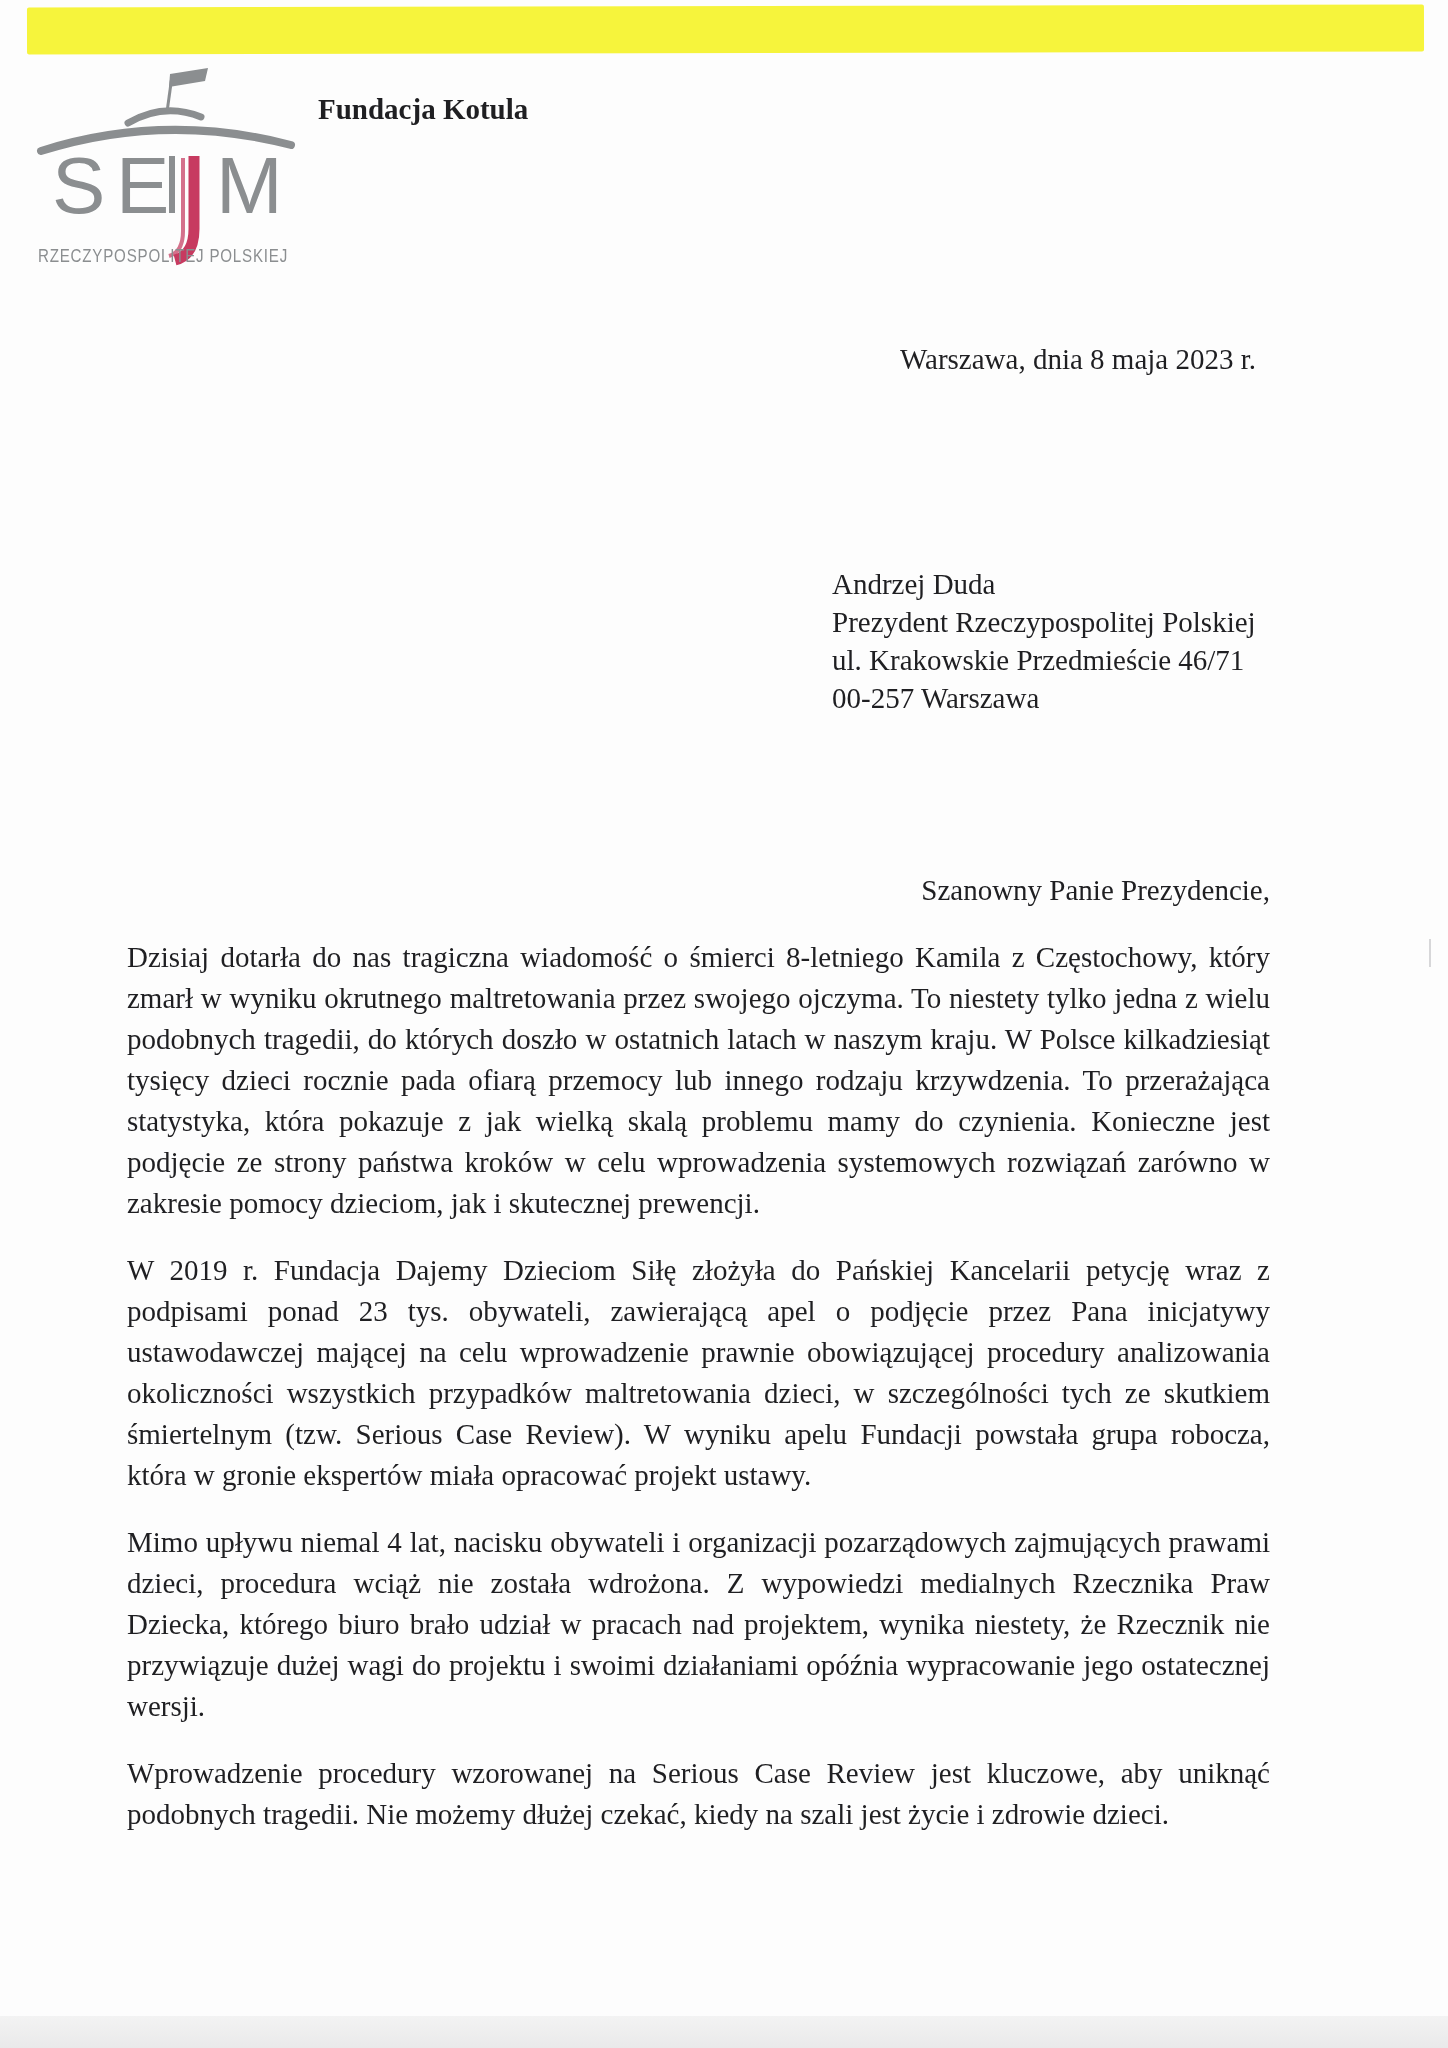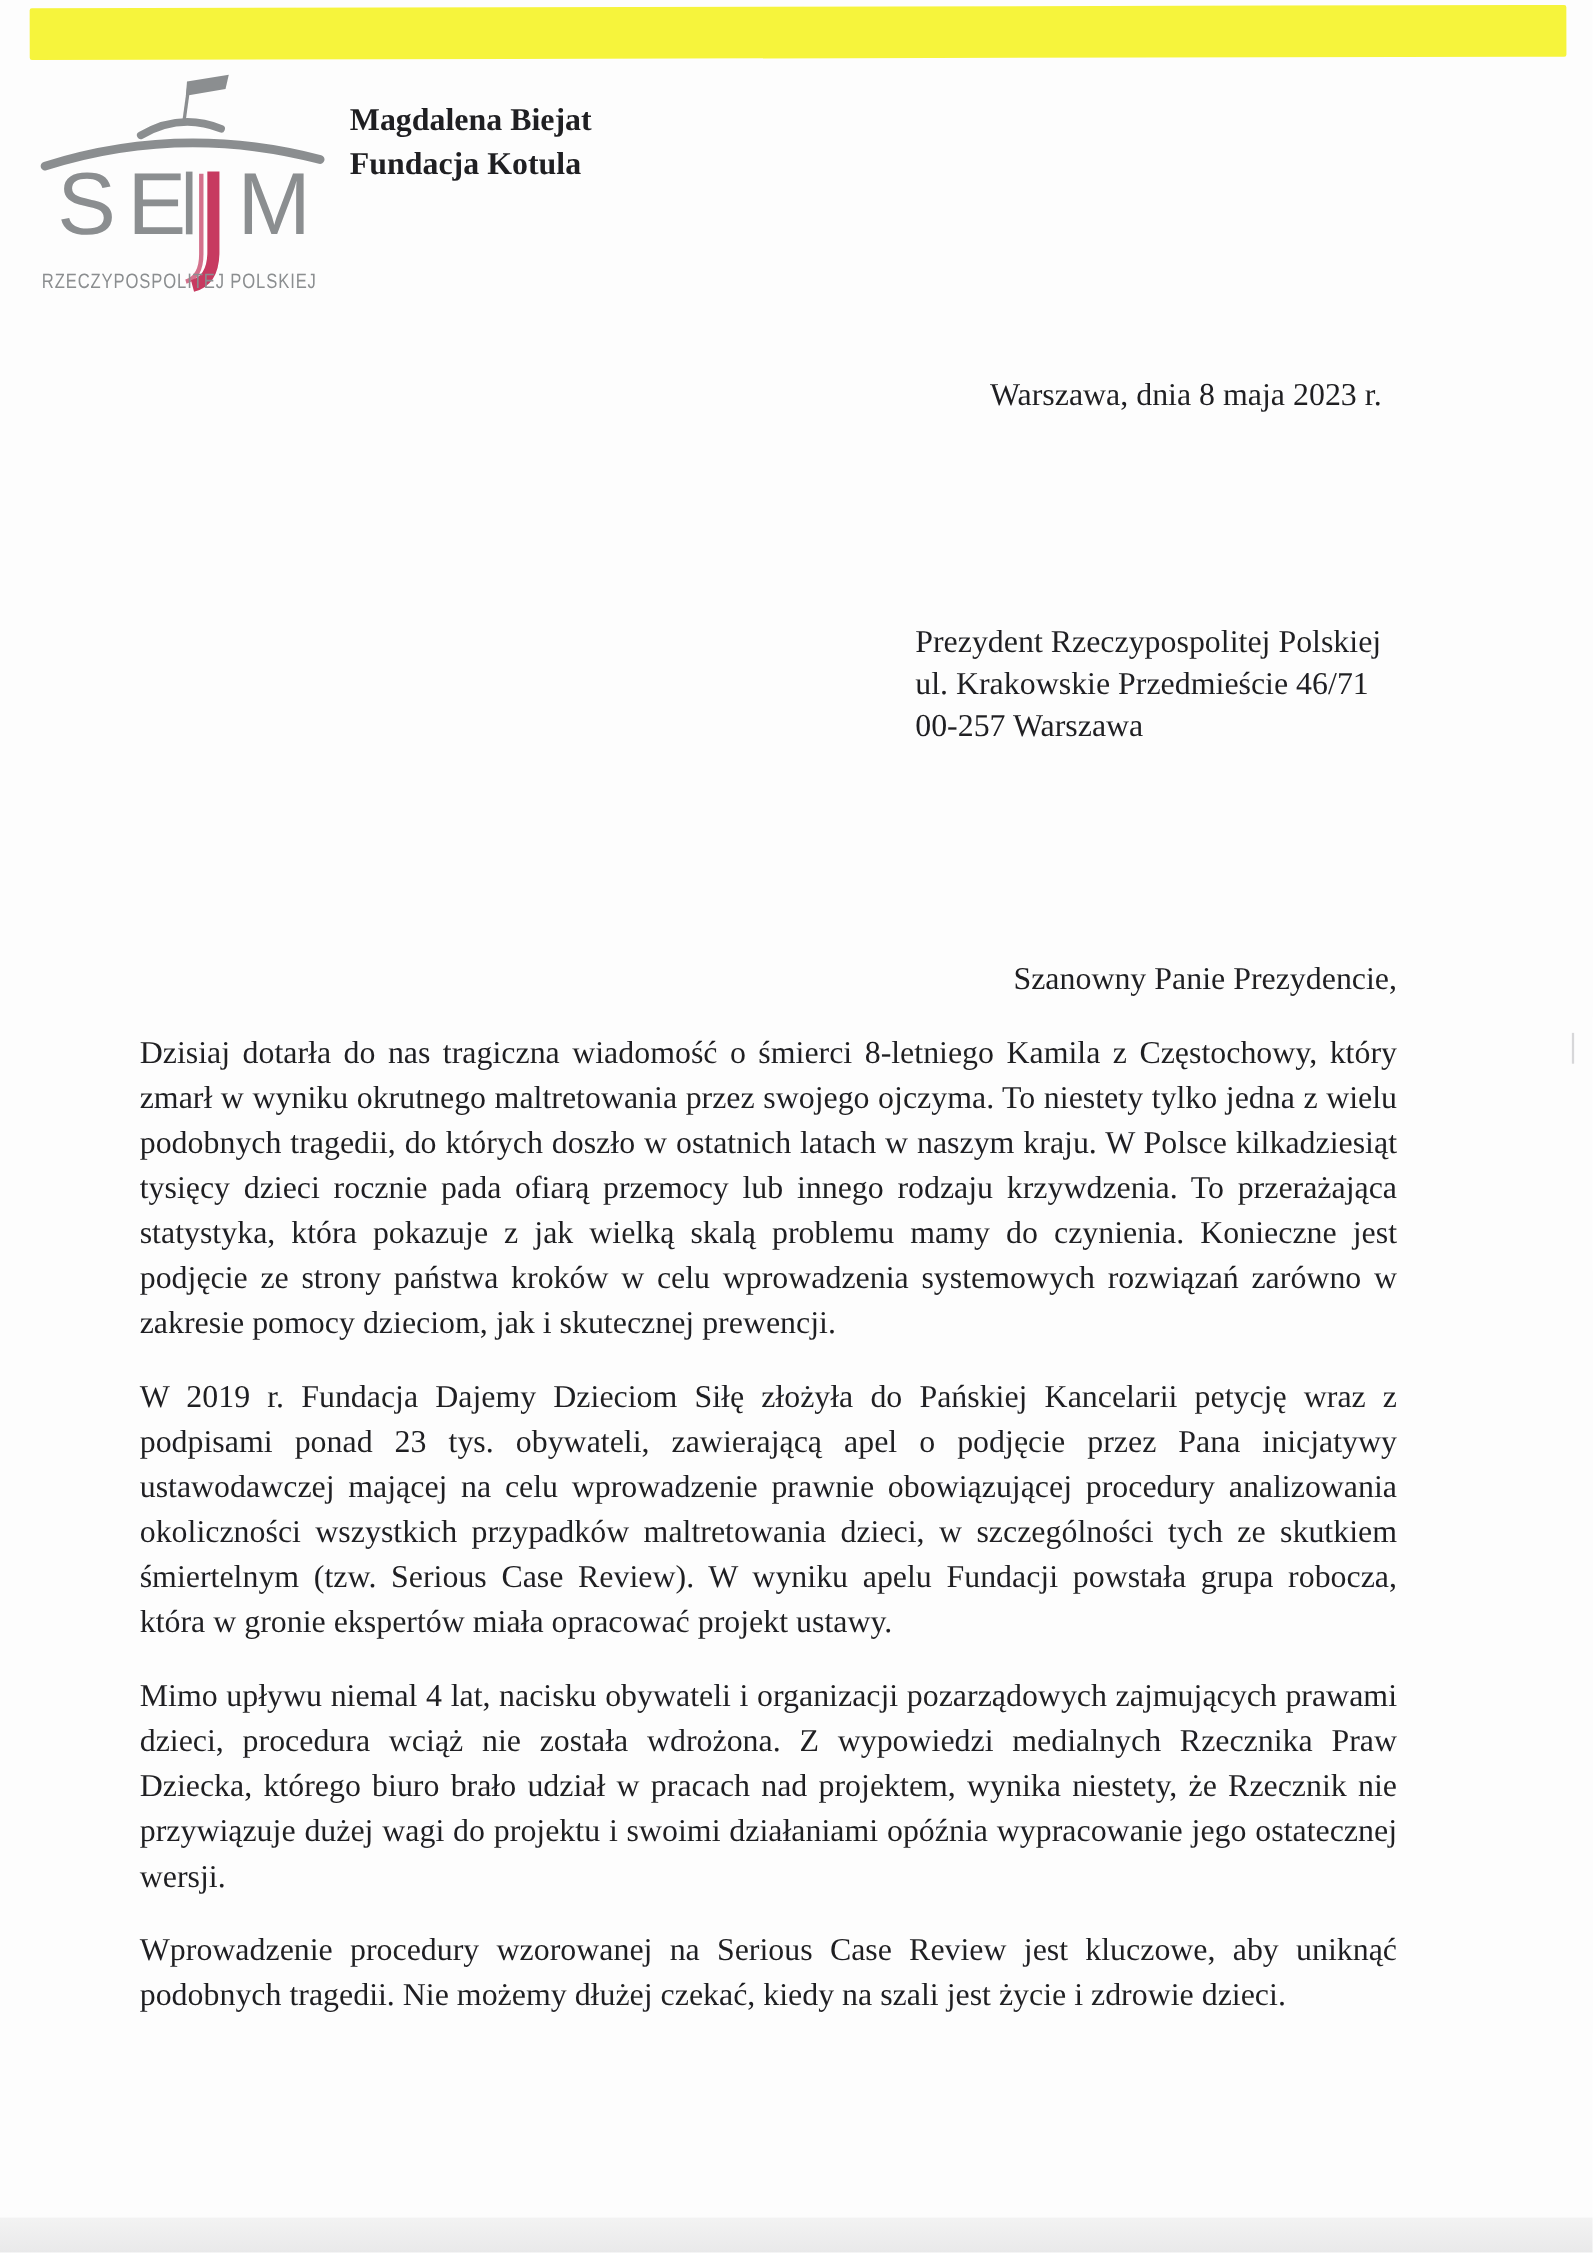--- a/index.html
+++ b/index.html
@@ -71,27 +71,27 @@
       <rect x="133" y="90" width="6" height="57" fill="#8b8e90" style="fill: rgb(139, 142, 144);"></rect>
       <path d="M147 92 L147 165 Q147 186 133 190" stroke="#d4718c" stroke-width="4" fill="none" style="stroke: rgb(212, 113, 140);"></path>
       <path d="M158 90 L158 163 Q158 189 139 194" stroke="#c73a60" stroke-width="11" fill="none" style="stroke: rgb(199, 58, 96);"></path>
       <text class="sejm-letter" x="180" y="147" fill="#8b8e90" style="fill: rgb(139, 142, 144);">M</text>
 
       <text class="logo-caption" x="2" y="196" fill="#8b8e90" textLength="250" lengthAdjust="spacingAndGlyphs" style="fill: rgb(139, 142, 144);">RZECZYPOSPOLITEJ POLSKIEJ</text>
     </svg>
   </div>
 
   <div class="authors">
-    <div class="author">Magdalena Biejat</div>
     <div class="author">Fundacja Kotula</div>
   </div>
 
   <div class="dateline">Warszawa, dnia 8 maja 2023 r.</div>
 
   <div class="recipient">
+    <div>Andrzej Duda</div>
     <div>Prezydent Rzeczypospolitej Polskiej</div>
     <div>ul. Krakowskie Przedmieście 46/71</div>
     <div>00-257 Warszawa</div>
   </div>
 
   <div class="letter-body">
     <p class="salutation">Szanowny Panie Prezydencie,</p>
     <p>Dzisiaj dotarła do nas tragiczna wiadomość o śmierci 8-letniego Kamila z Częstochowy, który zmarł w wyniku okrutnego maltretowania przez swojego ojczyma. To niestety tylko jedna z wielu podobnych tragedii, do których doszło w ostatnich latach w naszym kraju. W Polsce kilkadziesiąt tysięcy dzieci rocznie pada ofiarą przemocy lub innego rodzaju krzywdzenia. To przerażająca statystyka, która pokazuje z jak wielką skalą problemu mamy do czynienia. Konieczne jest podjęcie ze strony państwa kroków w celu wprowadzenia systemowych rozwiązań zarówno w zakresie pomocy dzieciom, jak i skutecznej prewencji.</p>
     <p>W 2019 r. Fundacja Dajemy Dzieciom Siłę złożyła do Pańskiej Kancelarii petycję wraz z podpisami ponad 23 tys. obywateli, zawierającą apel o podjęcie przez Pana inicjatywy ustawodawczej mającej na celu wprowadzenie prawnie obowiązującej procedury analizowania okoliczności wszystkich przypadków maltretowania dzieci, w szczególności tych ze skutkiem śmiertelnym (tzw. Serious Case Review). W wyniku apelu Fundacji powstała grupa robocza, która w gronie ekspertów miała opracować projekt ustawy.</p>
     <p>Mimo upływu niemal 4 lat, nacisku obywateli i organizacji pozarządowych zajmujących prawami dzieci, procedura wciąż nie została wdrożona. Z wypowiedzi medialnych Rzecznika Praw Dziecka, którego biuro brało udział w pracach nad projektem, wynika niestety, że Rzecznik nie przywiązuje dużej wagi do projektu i swoimi działaniami opóźnia wypracowanie jego ostatecznej wersji.</p>

